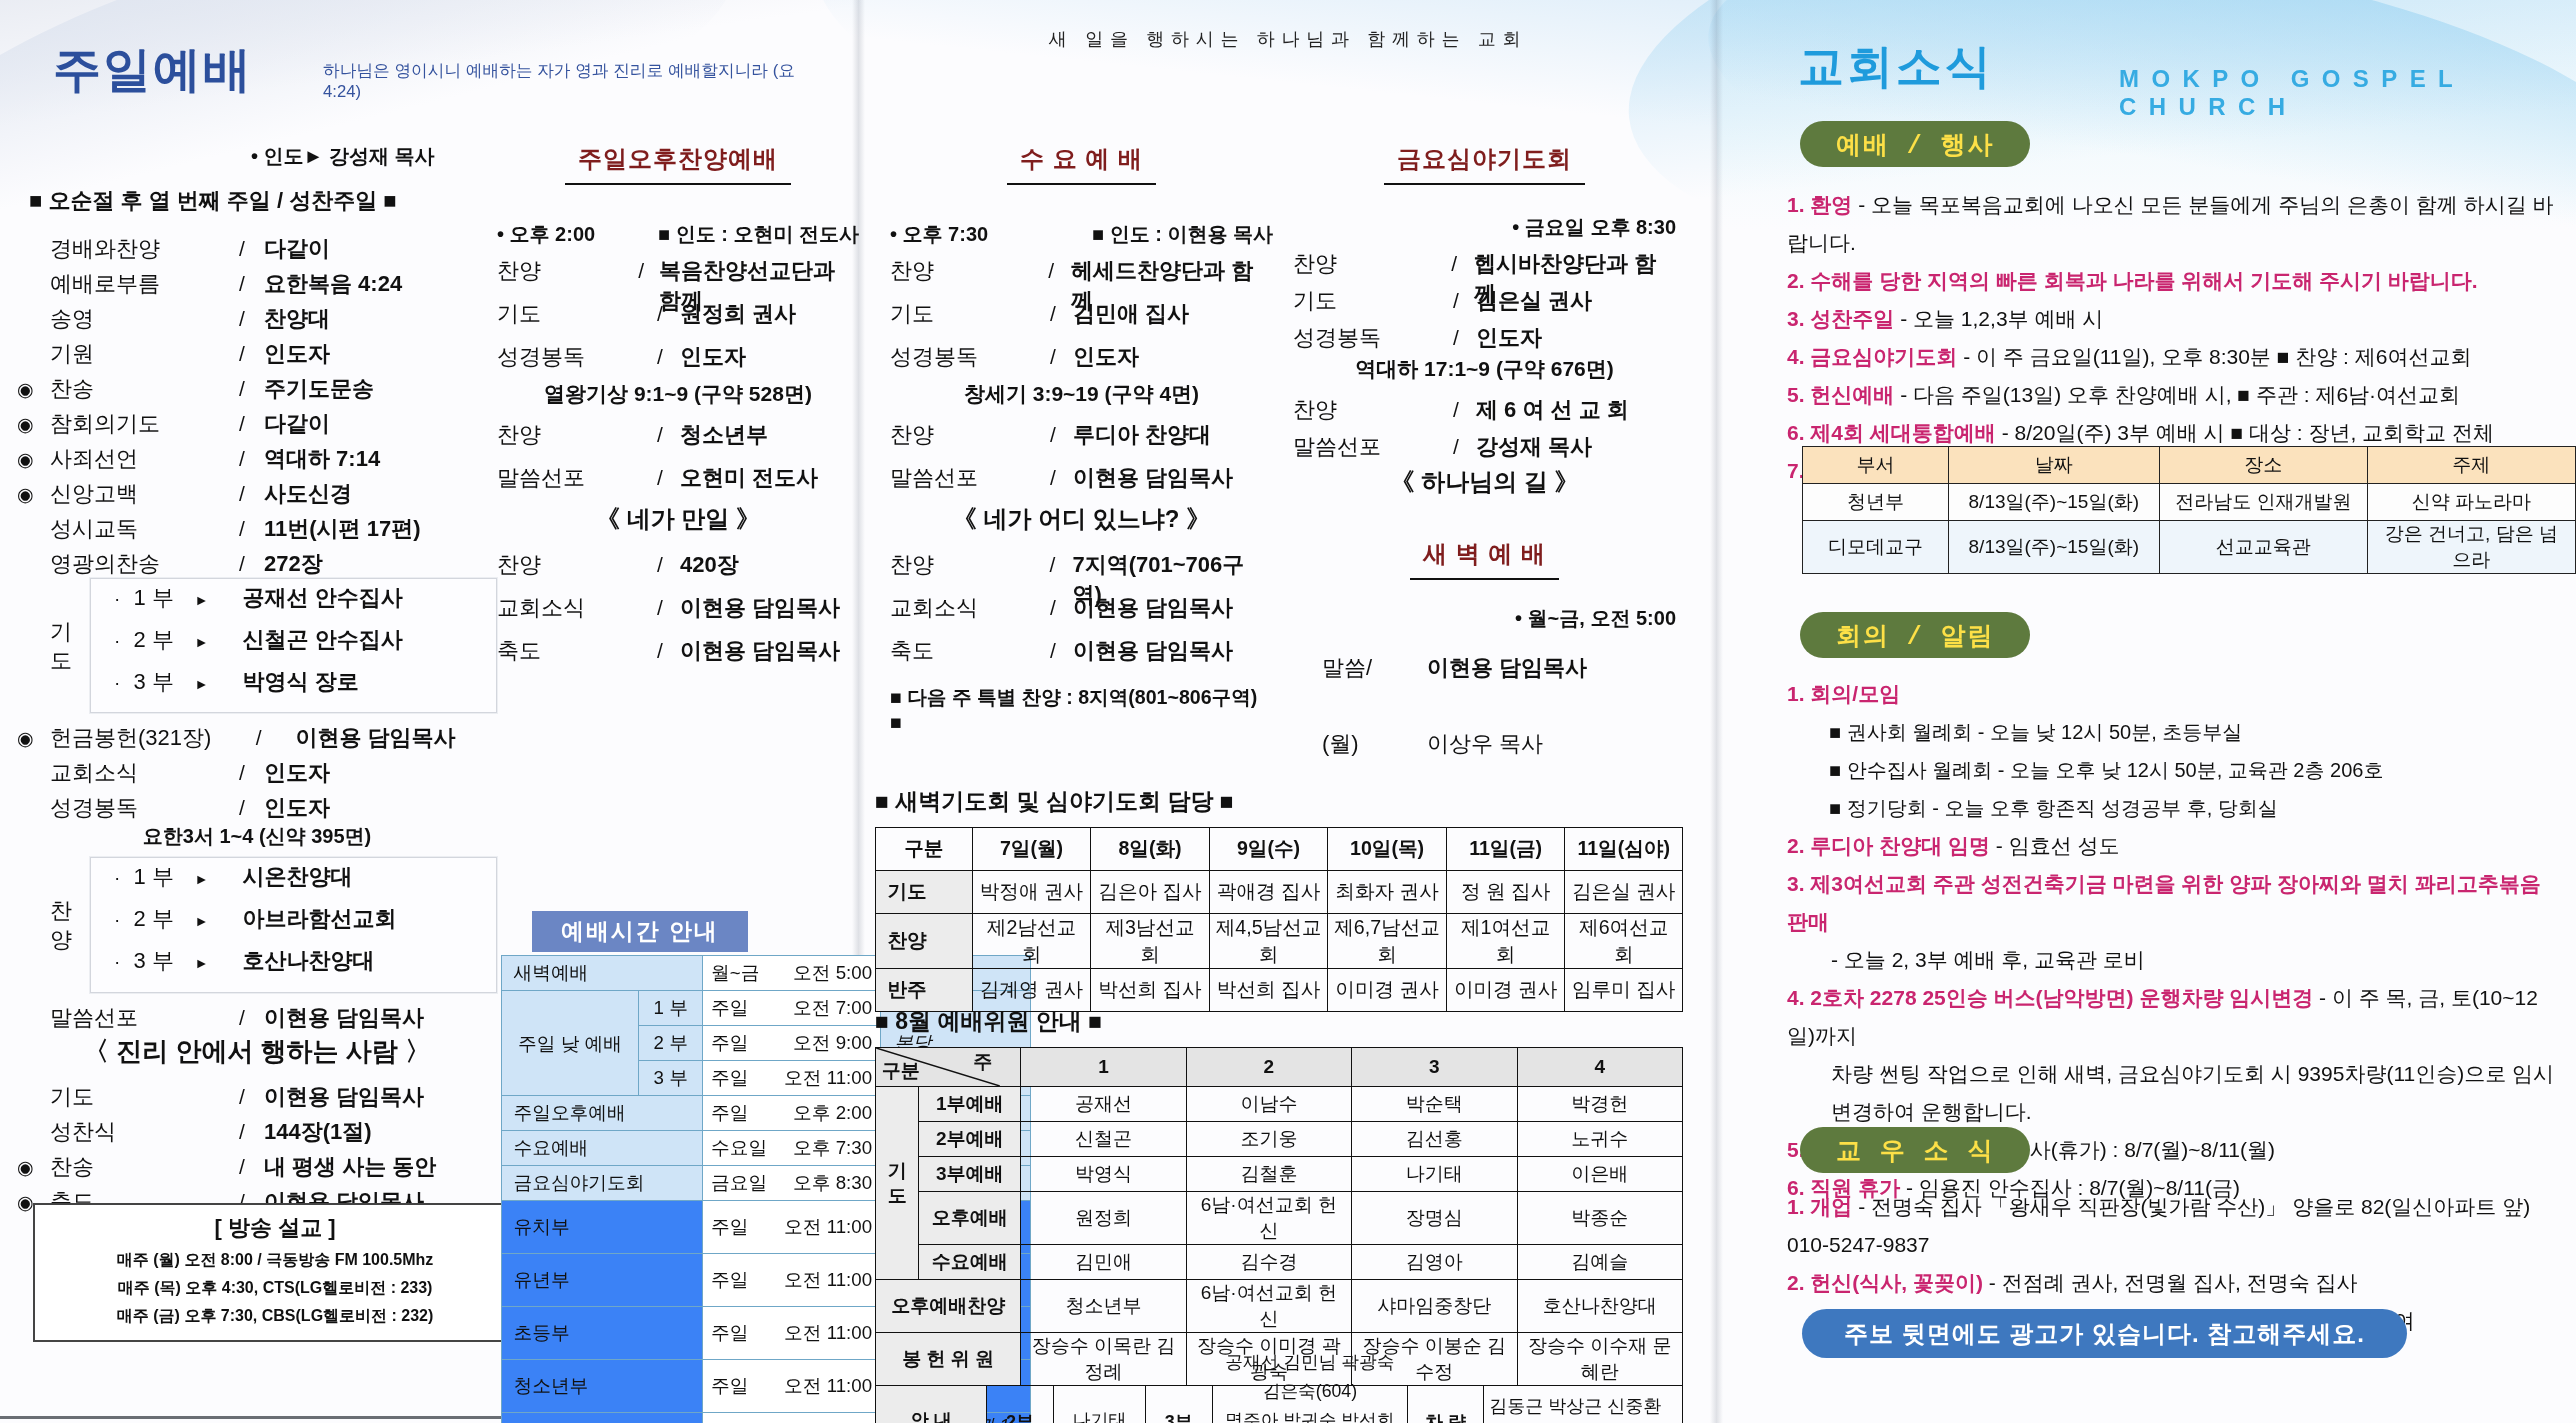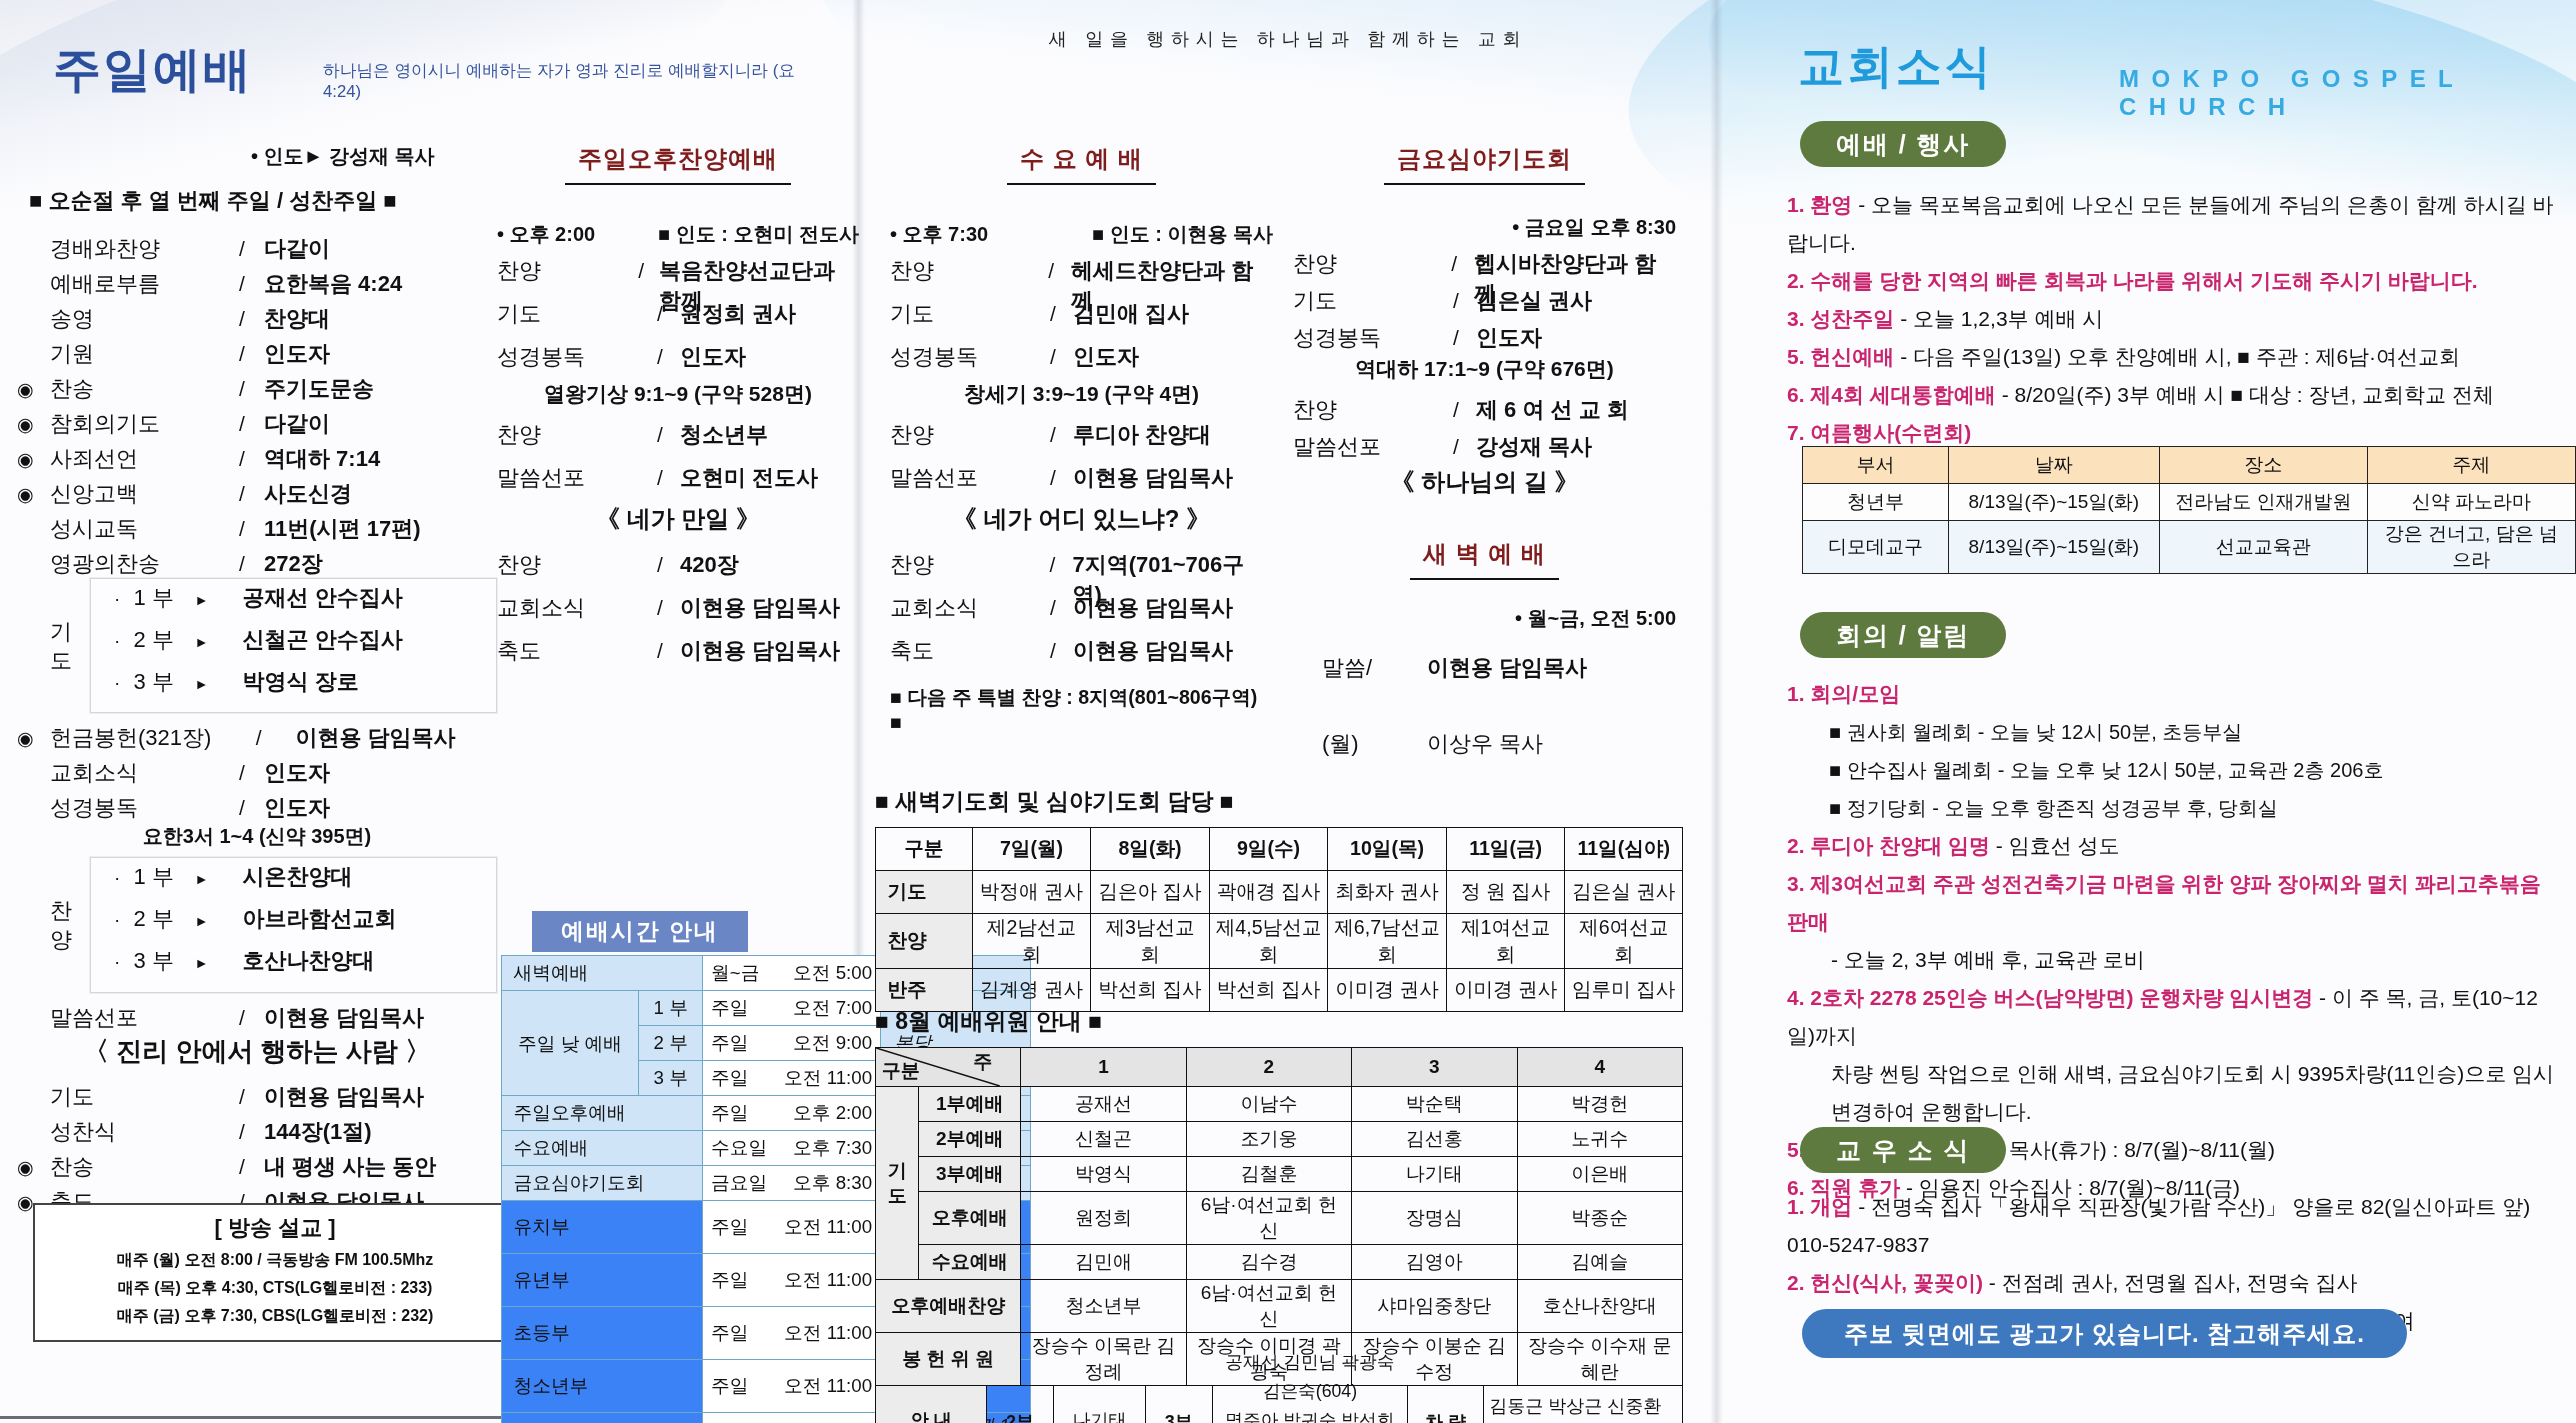--- a/index.html
+++ b/index.html
@@ -101,22 +101,22 @@
   .usher>div:last-child{border-right:none;}
   .usher .ulab{width:99px;background:#ececec;font-weight:800;white-space:pre-line;line-height:29px;}
   .usher .upart{width:54px;white-space:pre-line;line-height:25px;font-weight:700;}
   .usher .unames{white-space:pre-line;line-height:29px;}
 
   
   .rp-band{position:absolute;left:1717px;top:0;width:859px;height:230px;
            background:linear-gradient(180deg,#e9f5fc 0%,#f3fafd 60%,rgba(252,252,254,0) 100%);}
   .rp-title{position:absolute;left:1798px;top:36px;font-size:46px;font-weight:800;color:#1f9bdc;letter-spacing:2.9px;}
   .rp-eng{position:absolute;left:2119px;top:65px;font-size:24px;font-weight:700;color:#36abe2;letter-spacing:12.4px;}
-  .pill{display:inline-block;background:#5e7a3e;color:#ffffff;border-radius:27px;
-        padding:6.7px 36px;font-size:25px;font-weight:800;letter-spacing:1.9px;}
+  .pill{display:inline-block;background:#5e7a3e;color:#fde047;border-radius:27px;
+        padding:6.7px 36px;font-size:25px;font-weight:800;letter-spacing:1.9px;font-family:Liberation Mono, monospace;}
   .pill-wrap{position:absolute;left:1800px;}
   .newslist{position:absolute;width:777px;}
   .nitem{font-size:21px;line-height:38px;}
   .nitem .lead{color:#c9256f;font-weight:800;}
   .nitem .body{color:#111;}
   .nitem .cont{display:block;padding-left:44px;}
   .nsub{font-size:20px;line-height:38px;padding-left:42px;}
   .rtable{position:absolute;left:1802px;top:446px;border-collapse:collapse;}
   .rtable th,.rtable td{border:1.9px solid #222;font-size:19px;height:36px;padding:0 9.6px;text-align:center;}
   .rtable thead th{background:#fbe2bd;font-weight:400;}
@@ -827,20 +827,23 @@
       </div>
 
       <div class="nitem">
         <span class="lead">2. 수해를 당한 지역의 빠른 회복과 나라를 위해서 기도해 주시기 바랍니다.</span><span class="body"></span>
       </div>
 
       <div class="nitem">
         <span class="lead">3. 성찬주일</span><span class="body"> - 오늘 1,2,3부 예배 시</span>
       </div>
 
+      <div class="nitem">
+        <span class="lead">4. 금요심야기도회</span><span class="body"> - 이 주 금요일(11일), 오후 8:30분   ■ 찬양 : 제6여선교회</span>
+      </div>
 
       <div class="nitem">
         <span class="lead">5. 헌신예배</span><span class="body"> - 다음 주일(13일) 오후 찬양예배 시,   ■ 주관 : 제6남·여선교회</span>
       </div>
 
       <div class="nitem">
         <span class="lead">6. 제4회 세대통합예배</span><span class="body"> - 8/20일(주) 3부 예배 시   ■ 대상 : 장년, 교회학교 전체</span>
       </div>
 
       <div class="nitem">

